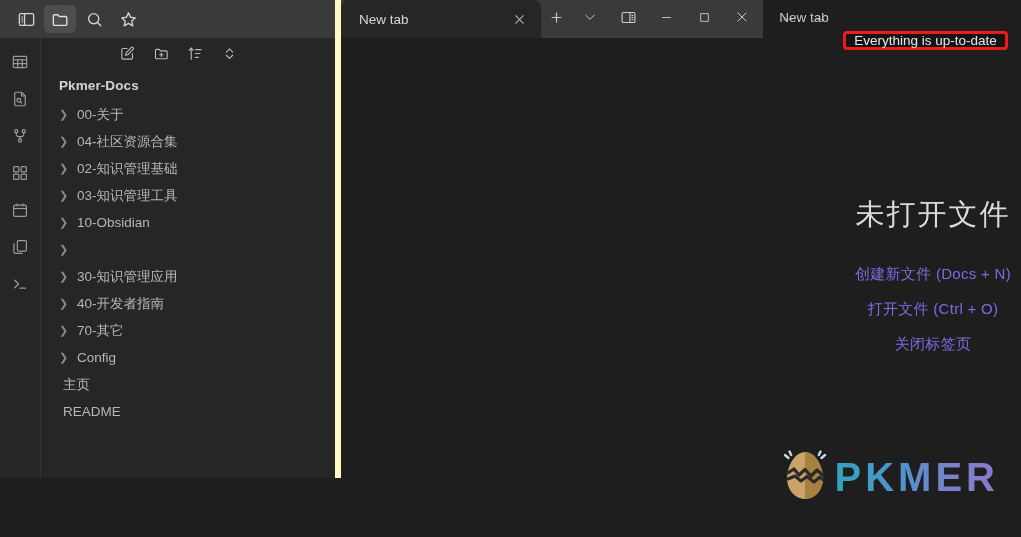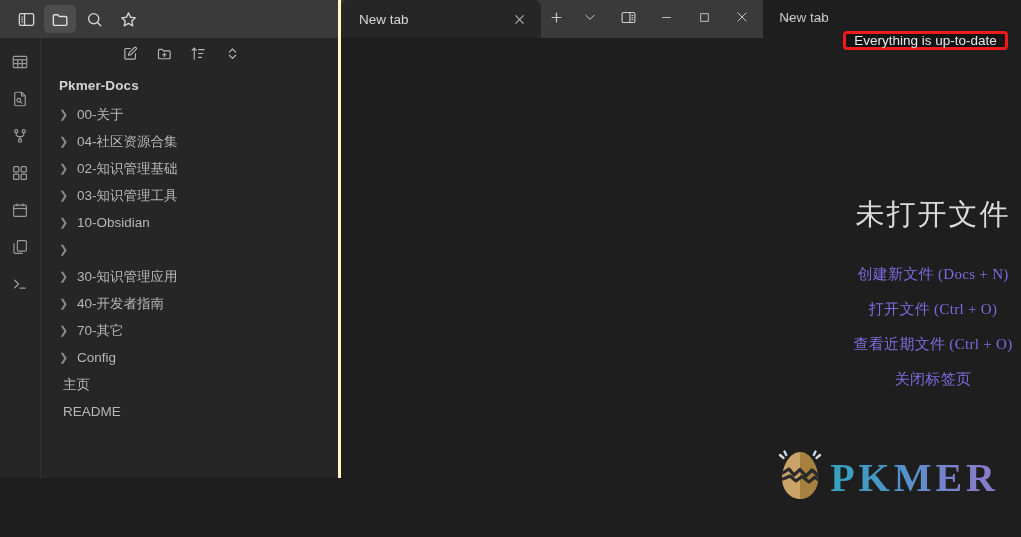--- a/index.html
+++ b/index.html
@@ -16,21 +16,21 @@
     background: #1e1e1e;
   }
 
   
   .left-col {
     width: 341px;
     height: 478px;
     display: flex;
     flex-direction: column;
     background: #262626;
-    border-right: 3px solid #fef9c3;
+    border-right: 6px solid #fef9c3;
     flex: 0 0 341px;
   }
   .left-topbar {
     height: 38px;
     background: #3a3a3a;
     display: flex;
     align-items: center;
     padding-left: 10px;
     gap: 2px;
     flex: 0 0 38px;
@@ -205,21 +205,20 @@
   }
 
   .empty-state {
     flex: 1 1 auto;
     position: relative;
     display: flex;
     flex-direction: column;
     align-items: center;
     justify-content: flex-start;
     padding-top: 195px;
-    font-family: Liberation Serif, serif;
   }
   .empty-title {
     font-size: 29px;
     color: #dadada;
     letter-spacing: 2px;
     margin-bottom: 30px;
   }
   .action-link {
     font-size: 15px;
     color: #7d6ce0;
@@ -553,21 +552,20 @@
         <div class="nav-btn">←</div>
         <div class="nav-btn">→</div>
       </div>
       <div class="content-title">New tab</div>
     </div>
 
     <div class="empty-state">
       <div class="empty-title">未打开文件</div>
       <div class="action-link">创建新文件 (Docs + N)</div>
       <div class="action-link">打开文件 (Ctrl + O)</div>
-      <div class="action-link">查看近期文件 (Ctrl + O)</div>
       <div class="action-link">关闭标签页</div>
 
       <div class="pkmer-logo">
         <span>
           <svg width="60" height="62" viewBox="0 0 60 62" fill="none">
             <g stroke="#cfd8e6" stroke-width="2.4" stroke-linecap="round">
               <line x1="10" y1="11" x2="13.5" y2="14"></line>
               <line x1="14.5" y1="7.5" x2="16.2" y2="11"></line>
               <line x1="50" y1="11" x2="46.5" y2="14"></line>
               <line x1="45.5" y1="7.5" x2="43.8" y2="11"></line>

